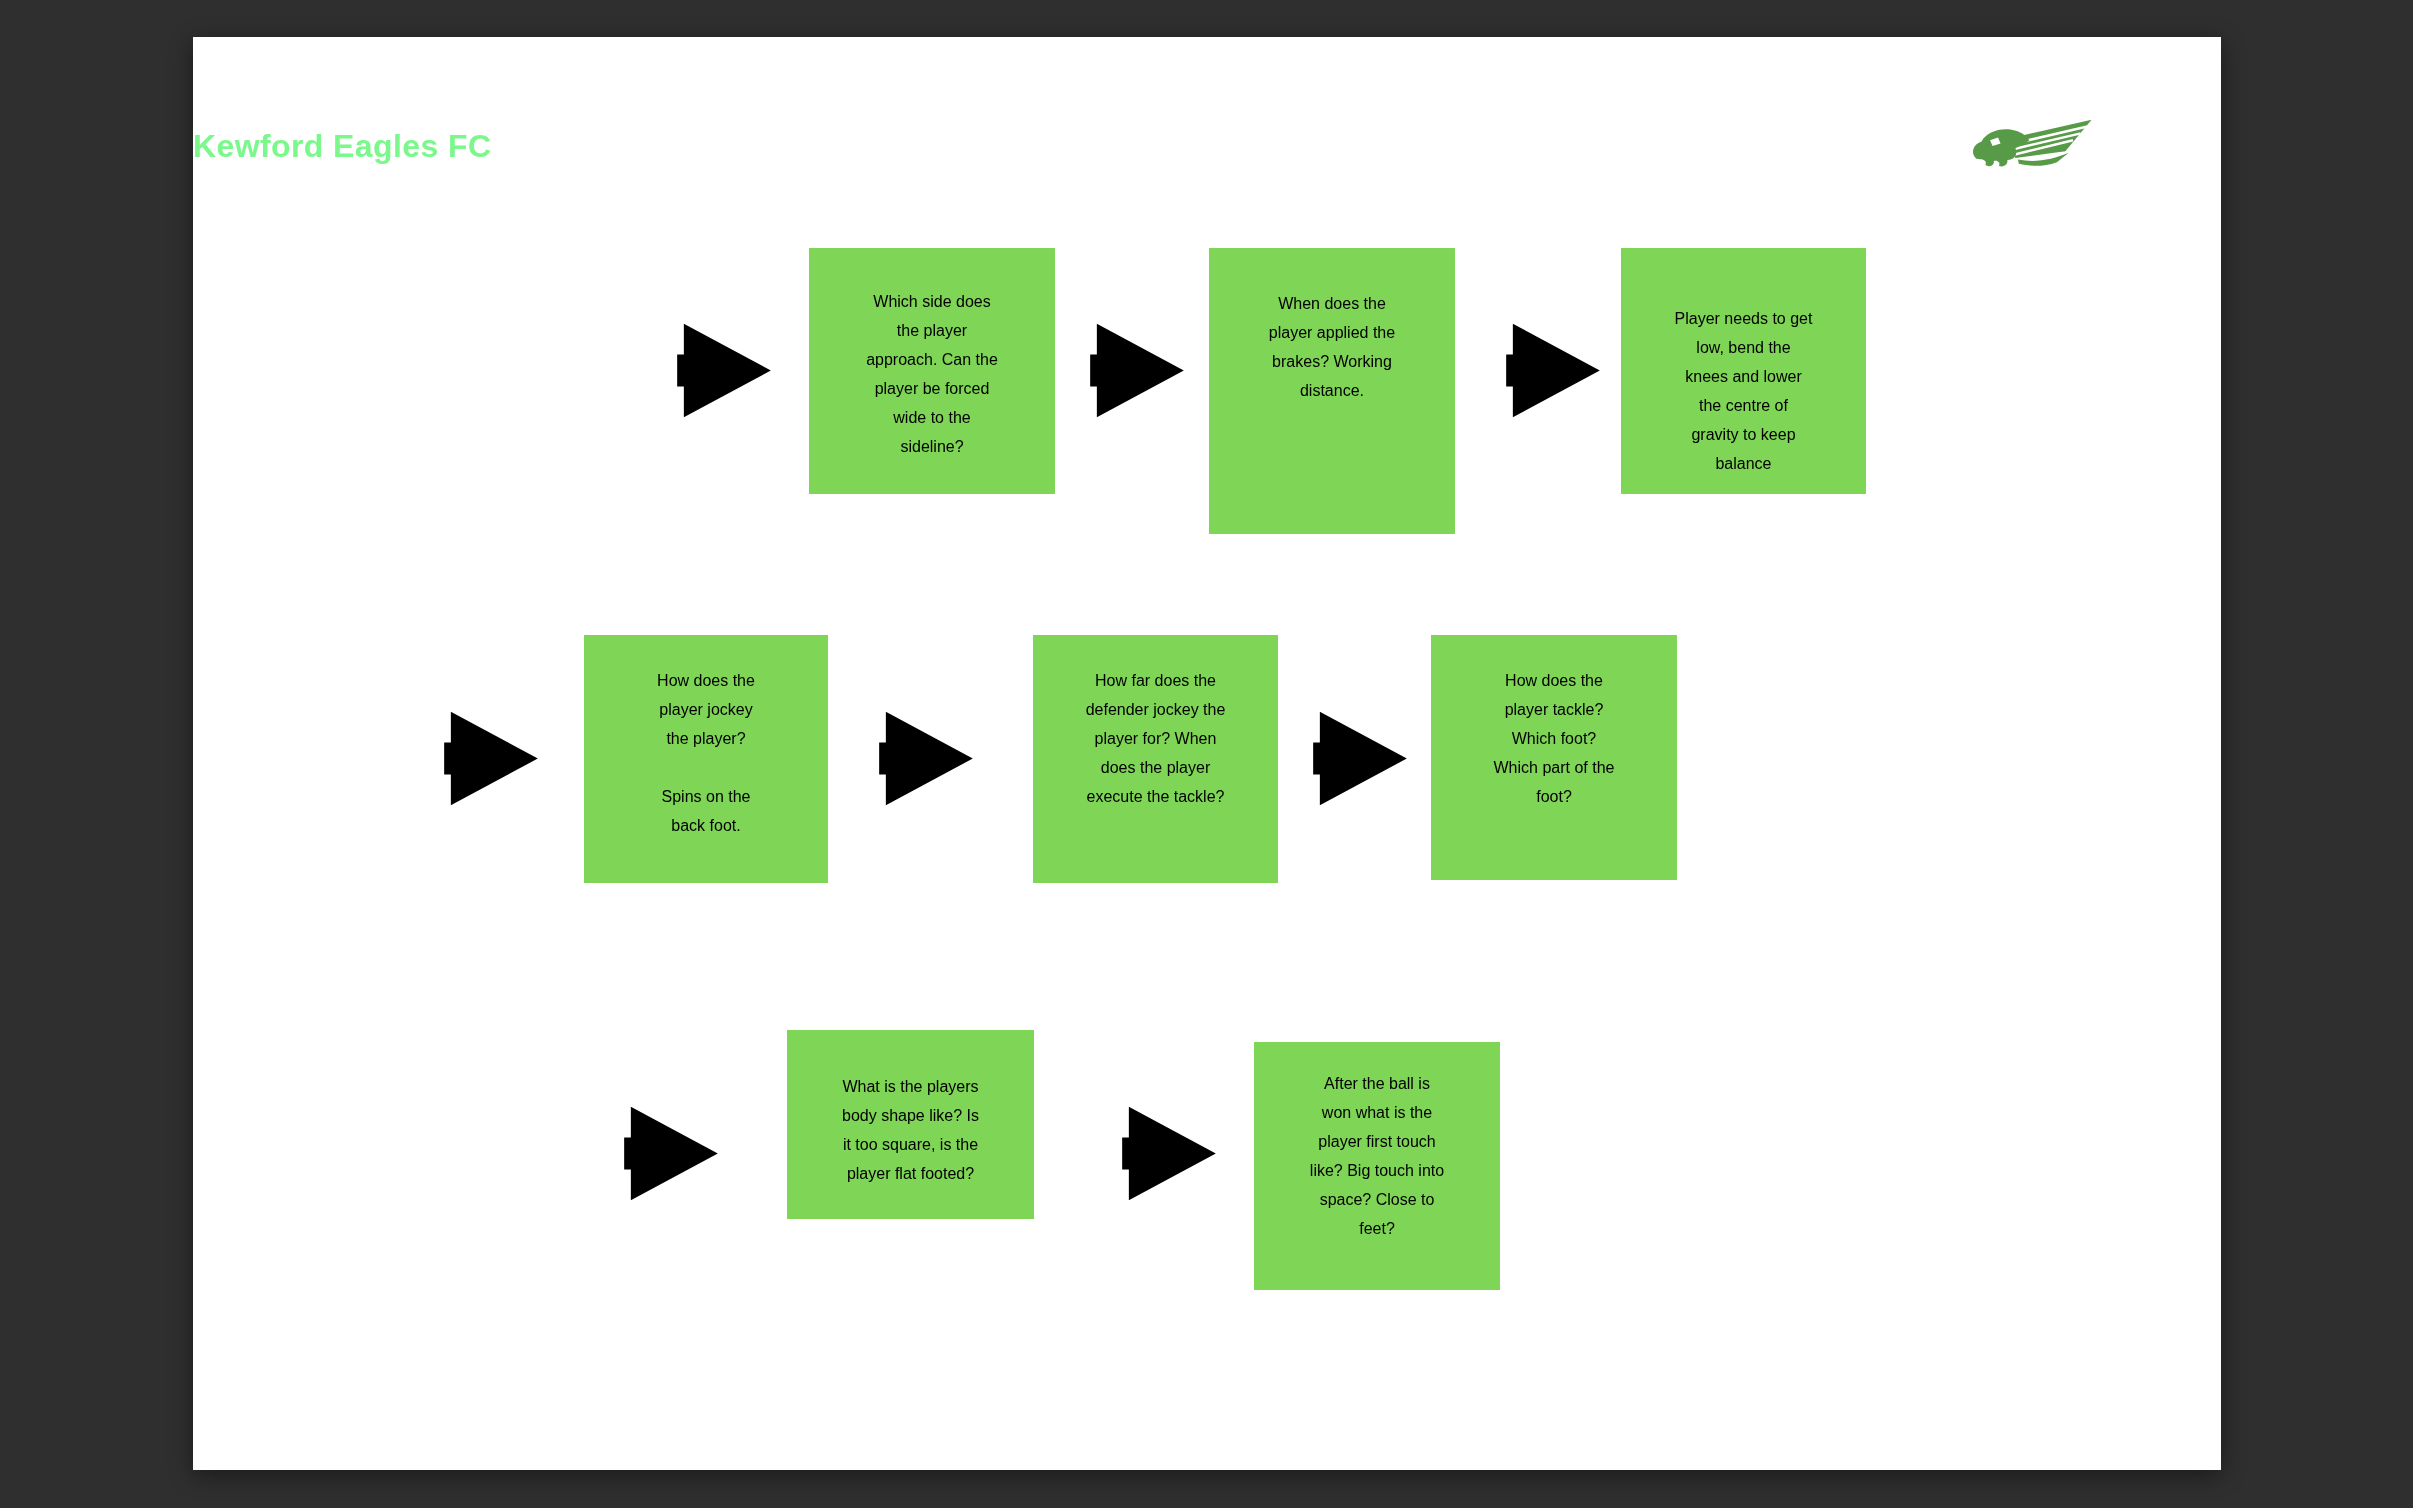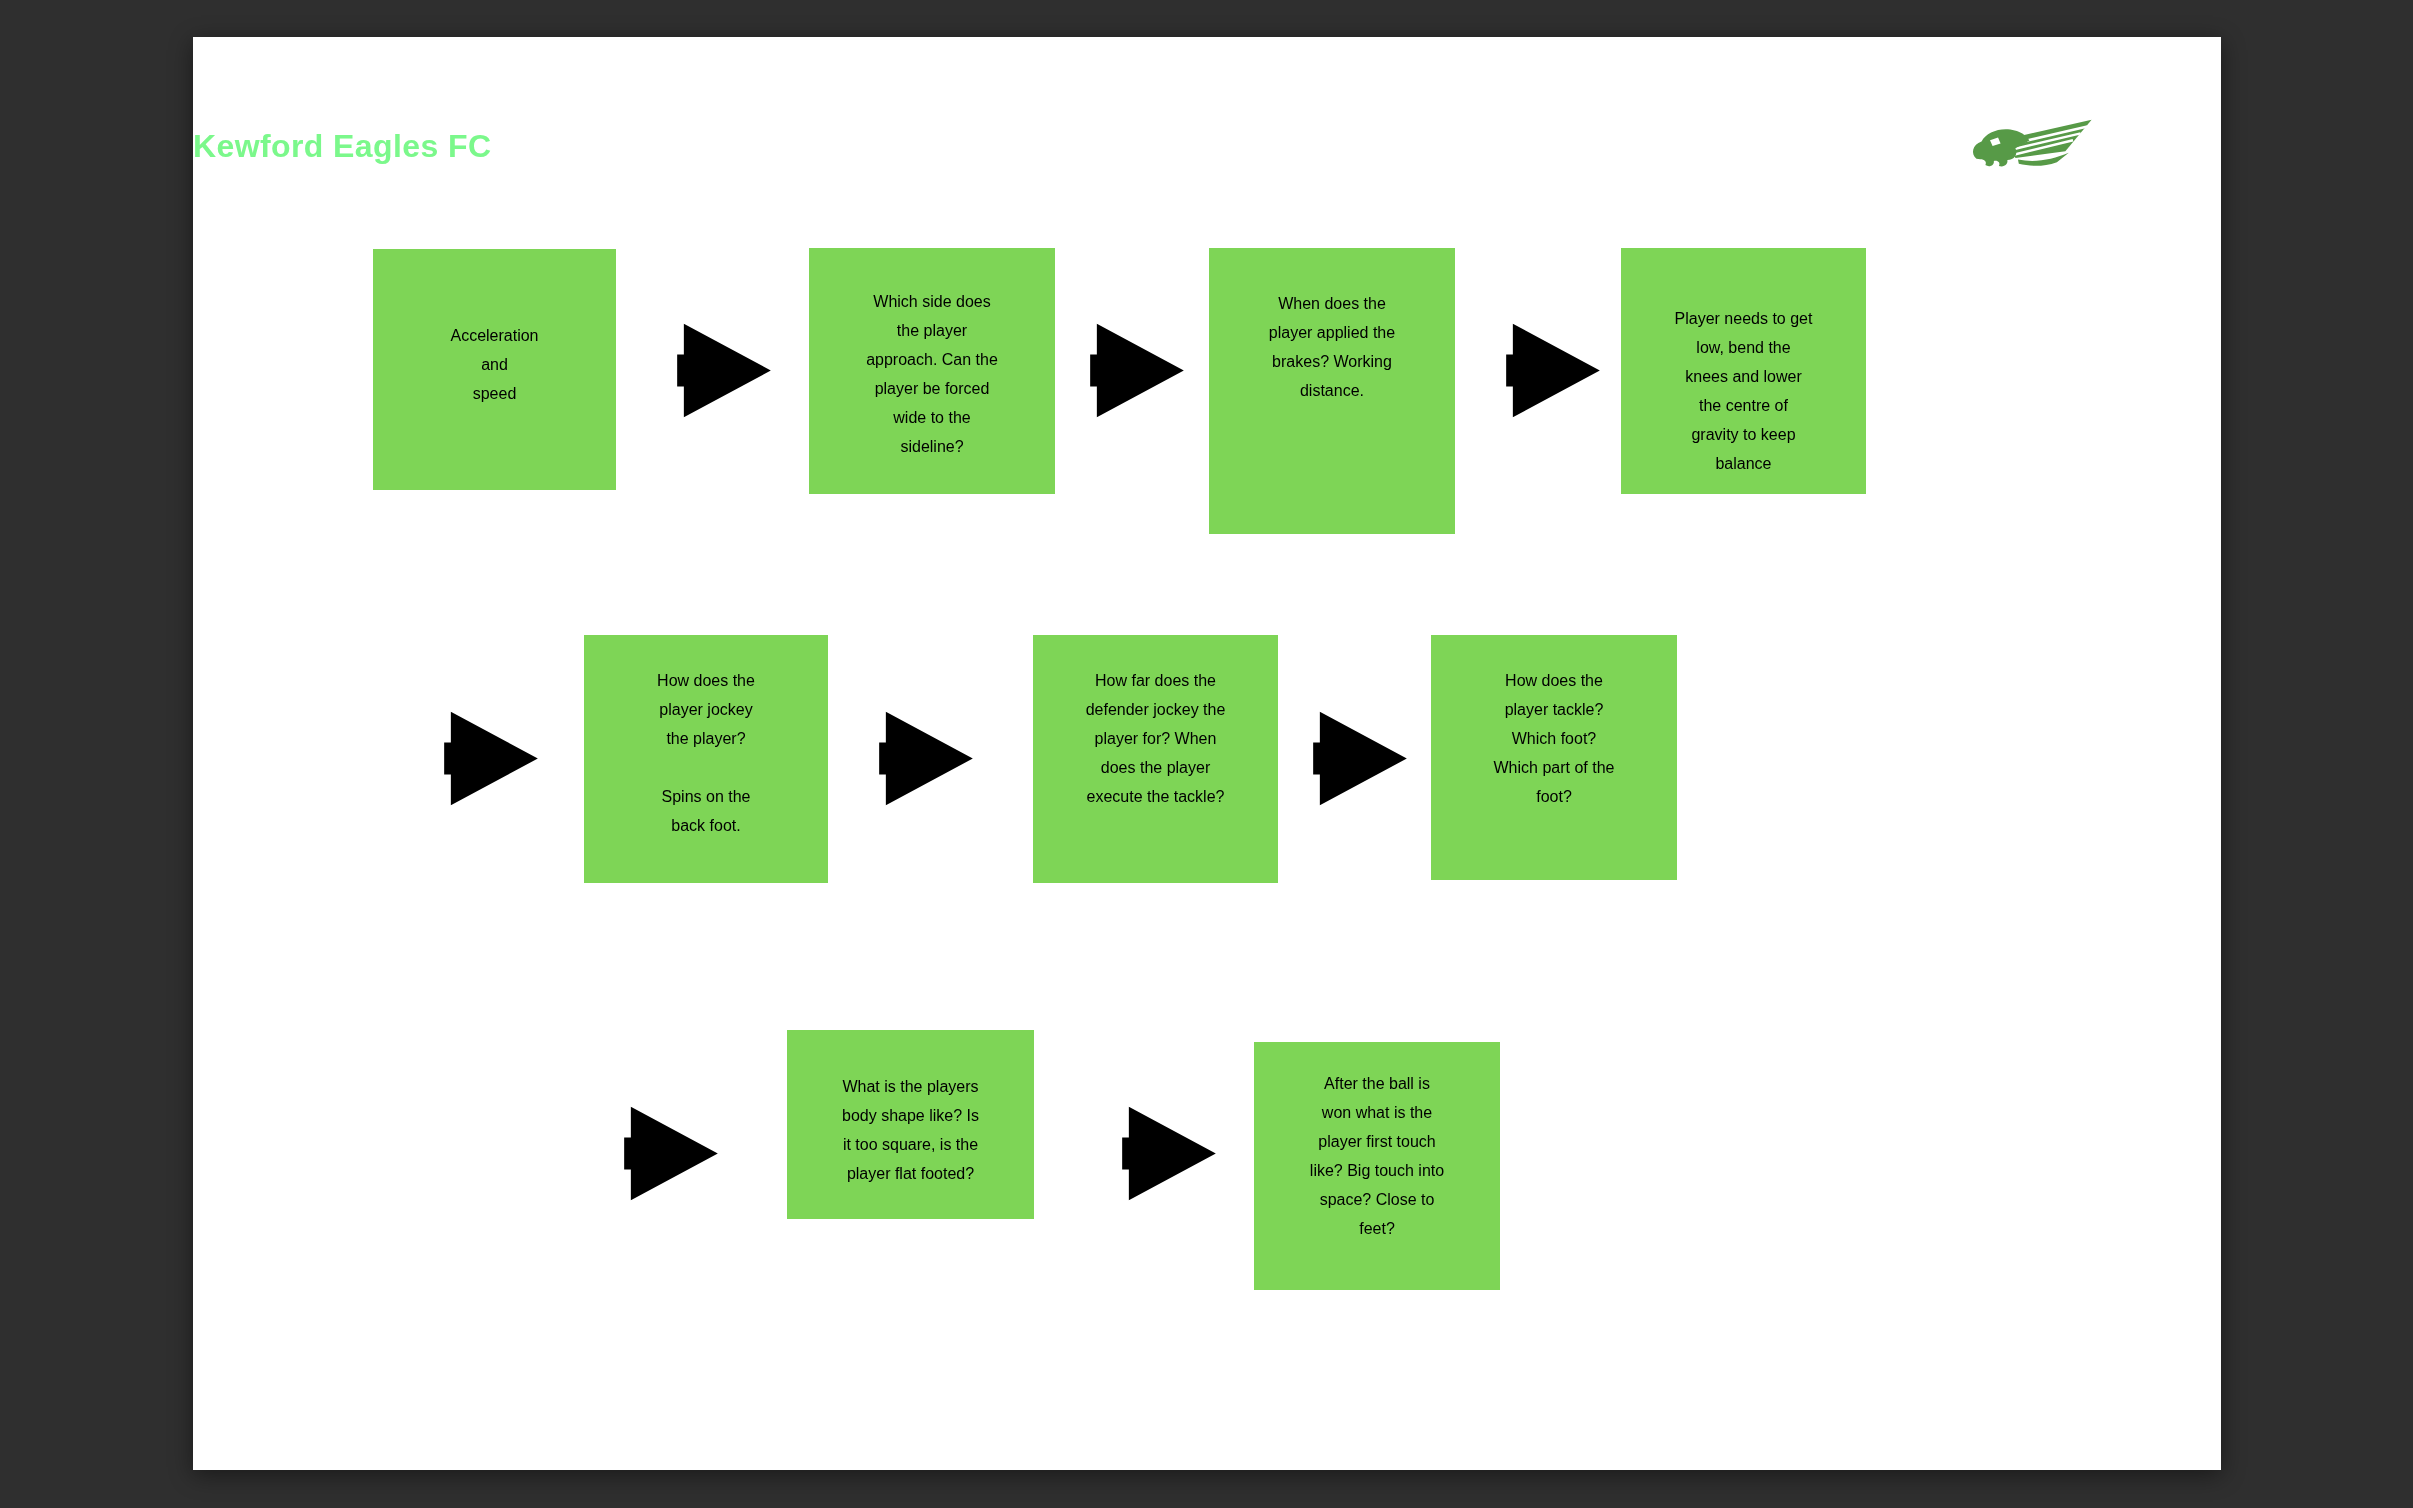--- a/index.html
+++ b/index.html
@@ -78,23 +78,20 @@
       <line x1="104" y1="74" x2="266" y2="36" stroke="#ffffff" stroke-width="6"></line>
       <line x1="110" y1="86" x2="248" y2="52" stroke="#ffffff" stroke-width="6"></line>
 
       <path d="M118,98 C160,106 200,98 238,82 L210,104 C178,116 146,114 120,108 Z" fill="#579a47"></path>
 
       <path d="M20,96 C6,84 10,62 32,55 C42,35 72,23 100,27 C122,30 139,41 145,53 L112,71 C119,85 109,99 93,99 C95,109 85,117 73,113 C77,105 71,99 61,101 C63,111 51,117 41,111 C45,103 39,97 29,97 Z" fill="#579a47"></path>
 
       <polygon points="52,52 71,46 77,60 58,66" fill="#ffffff"></polygon>
     </svg>
 
-    <div class="box" style="left:180px; top:212px; width:243px; height:241px; padding-top:72px;">Acceleration
-and
-speed</div>
 
     <svg class="arrow" style="left:484px; top:285px;" viewBox="0 0 118 116">
       <polygon points="8,2 8,39 0,39 0,77 8,77 8,114 112,58"></polygon>
     </svg>
 
     <div class="box" style="left:616px; top:211px; width:246px; height:246px; padding-top:39px;">Which side does
 the player
 approach. Can the
 player be forced
 wide to the

